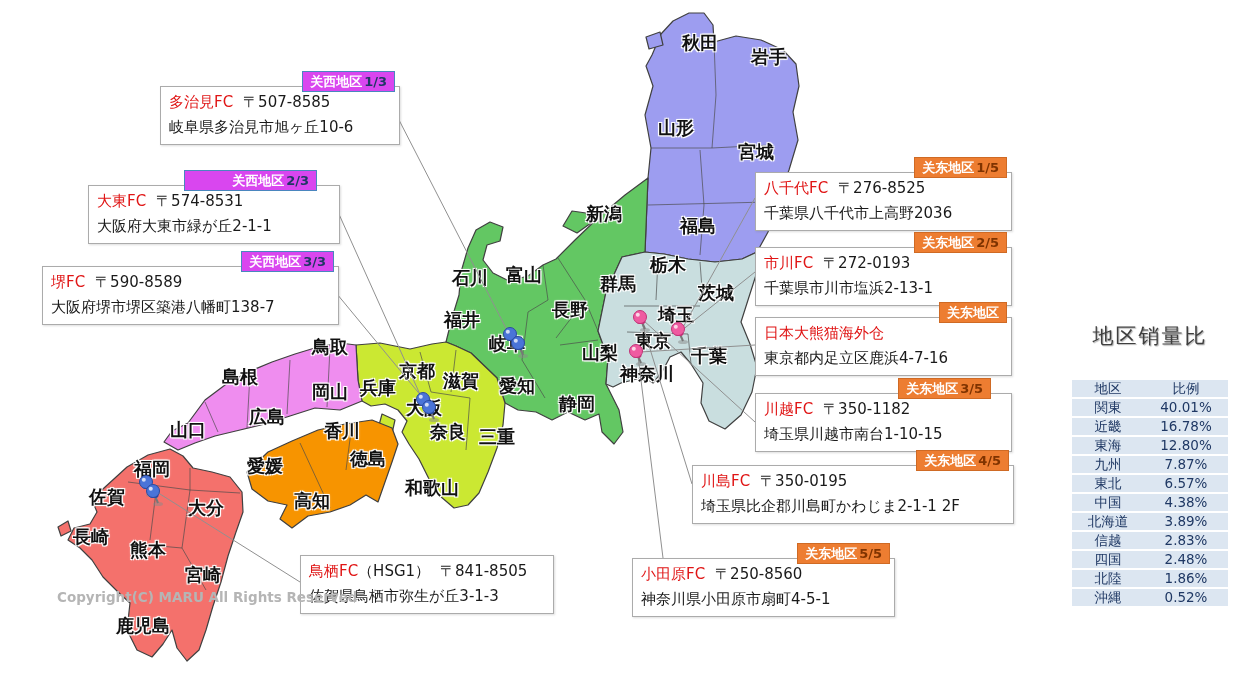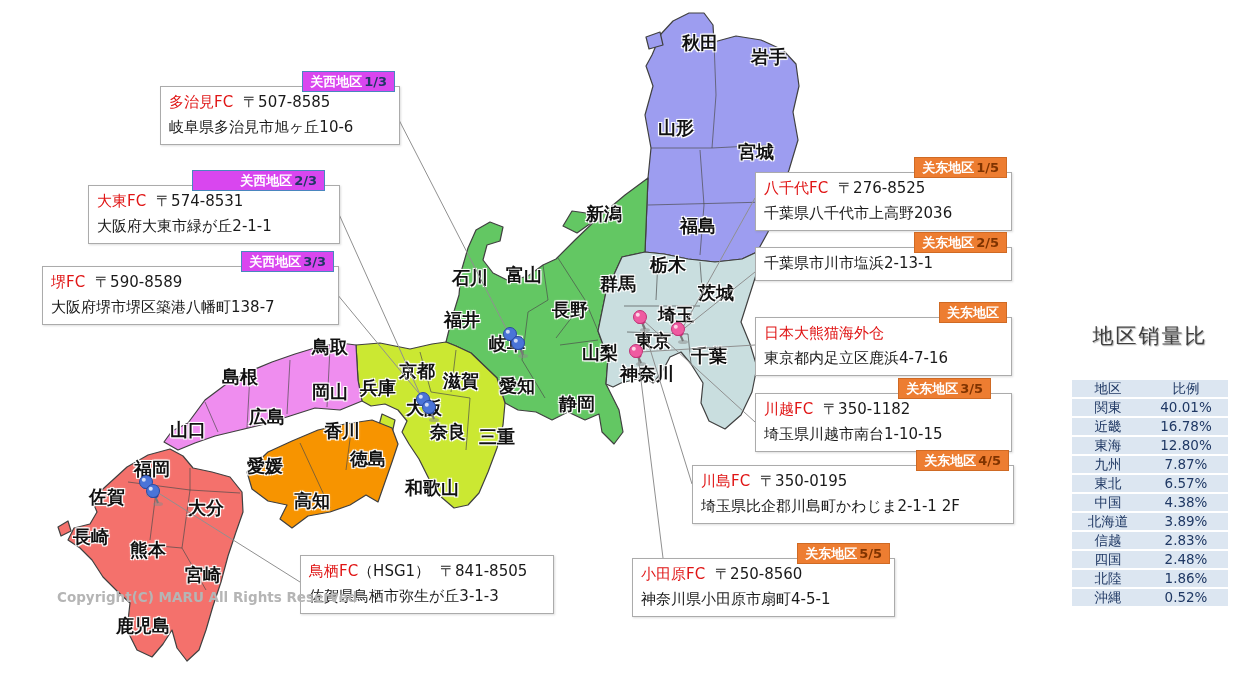--- a/index.html
+++ b/index.html
@@ -196,36 +196,37 @@
       </g>
   </svg>
 
   <div id="callouts">
       <div class="callout" style="left: 160px; top: 86px; min-width: 222px;">
         <span class="tag blue" style="right: 4px;"><span>关西地区</span><span class="num">1/3</span></span>
         <div><span class="fc-name">多治見FC</span><span class="postal">〒507-8585</span></div>
         <div class="addr"><b>岐阜県</b><span>多治見市旭ヶ丘10-6</span></div>
       </div>
       <div class="callout" style="left: 88px; top: 185px; min-width: 234px;">
-        <span class="tag blue" style="right: 14px; padding-left: 47px;"><span>关西地区</span><span class="num">2/3</span></span>
+        <span class="tag blue" style="right: 22px; padding-left: 47px;"><span>关西地区</span><span class="num">2/3</span></span>
         <div><span class="fc-name">大東FC</span><span class="postal">〒574-8531</span></div>
         <div class="addr"><b>大阪府</b><span>大東市緑が丘2-1-1</span></div>
       </div>
       <div class="callout" style="left: 42px; top: 266px; min-width: 279px;">
         <span class="tag blue" style="right: 4px;"><span>关西地区</span><span class="num">3/3</span></span>
         <div><span class="fc-name">堺FC</span><span class="postal">〒590-8589</span></div>
         <div class="addr"><b>大阪府</b><span>堺市堺区築港八幡町138-7</span></div>
       </div>
       <div class="callout" style="left: 755px; top: 172px; min-width: 239px;">
         <span class="tag orange" style="right: 4px;"><span>关东地区</span><span class="num">1/5</span></span>
         <div><span class="fc-name">八千代FC</span><span class="postal">〒276-8525</span></div>
         <div class="addr"><b>千葉県</b><span>八千代市上高野2036</span></div>
       </div>
       <div class="callout" style="left: 755px; top: 247px; min-width: 239px;">
         <span class="tag orange" style="right: 4px;"><span>关东地区</span><span class="num">2/5</span></span>
+        <div><span class="fc-name">市川FC</span><span class="postal">〒272-0193</span></div>
         <div class="addr"><b>千葉県</b><span>市川市塩浜2-13-1</span></div>
       </div>
       <div class="callout" style="left: 755px; top: 317px; min-width: 239px;">
         <span class="tag orange" style="right: 4px;"><span>关东地区</span></span>
         <div><span class="fc-name">日本大熊猫海外仓</span></div>
         <div class="addr"><span>東京都内足立区鹿浜4-7-16</span></div>
       </div>
       <div class="callout" style="left: 755px; top: 393px; min-width: 239px;">
         <span class="tag orange" style="right: 20px;"><span>关东地区</span><span class="num">3/5</span></span>
         <div><span class="fc-name">川越FC</span><span class="postal">〒350-1182</span></div>

